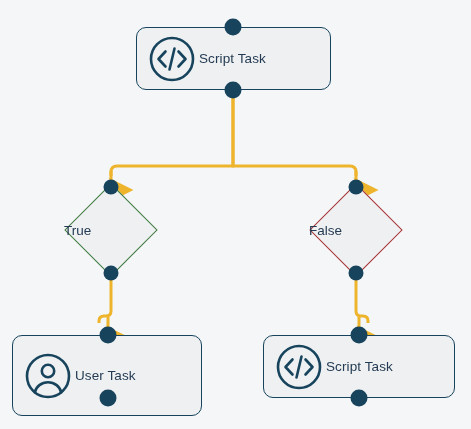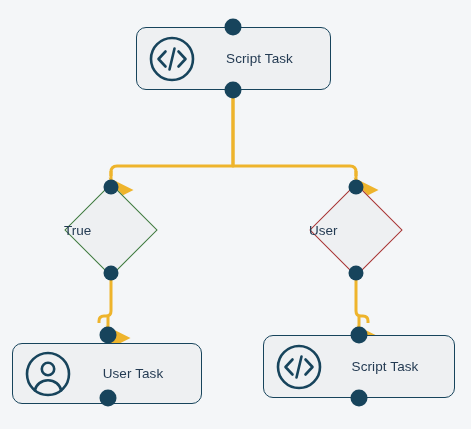--- a/index.html
+++ b/index.html
@@ -41,21 +41,20 @@
     width: 54px;
     height: 54px;
     margin-left: 8px;
     flex: 0 0 auto;
     display: flex;
     align-items: center;
     justify-content: center;
   }
   .node .node-label {
     flex: 1 1 auto;
-    text-align: center;
     color: #243b53;
     font-size: 13.5px;
     letter-spacing: 0.1px;
     padding-right: 10px;
     white-space: nowrap;
   }
   
   .gateway {
     position: absolute;
     display: flex;
@@ -135,24 +134,24 @@
     <span class="node-label">Script Task</span>
   </div>
 
   <div class="gateway" style="left:64px; top:183px; width:94px; height:94px;">
     <div class="diamond" style="width:66px; height:66px; border:1.3px solid #3d7a3d;"></div>
     <span class="gw-label">True</span>
   </div>
 
   <div class="gateway" style="left:309px; top:183px; width:94px; height:94px;">
     <div class="diamond" style="width:66px; height:66px; border:1.3px solid #a83232;"></div>
-    <span class="gw-label">User</span>
+    <span class="gw-label">False</span>
   </div>
 
-  <div class="node" style="left:12px; top:343px; width:190px; height:61px;">
+  <div class="node" style="left:12px; top:335px; width:190px; height:81px;">
     <span class="icon-wrap">
       <svg width="50" height="50" viewBox="0 0 50 50" aria-hidden="true">
         <circle cx="25" cy="25" r="21" fill="none" stroke="#17445c" stroke-width="2.6"></circle>
         <circle cx="25" cy="20" r="6.2" fill="none" stroke="#17445c" stroke-width="2.6"></circle>
         <path d="M 11.8 41.5 A 13.4 12.4 0 0 1 38.2 41.5" fill="none" stroke="#17445c" stroke-width="2.6" stroke-linecap="round"></path>
       </svg>
     </span>
     <span class="node-label">User Task</span>
   </div>
 

